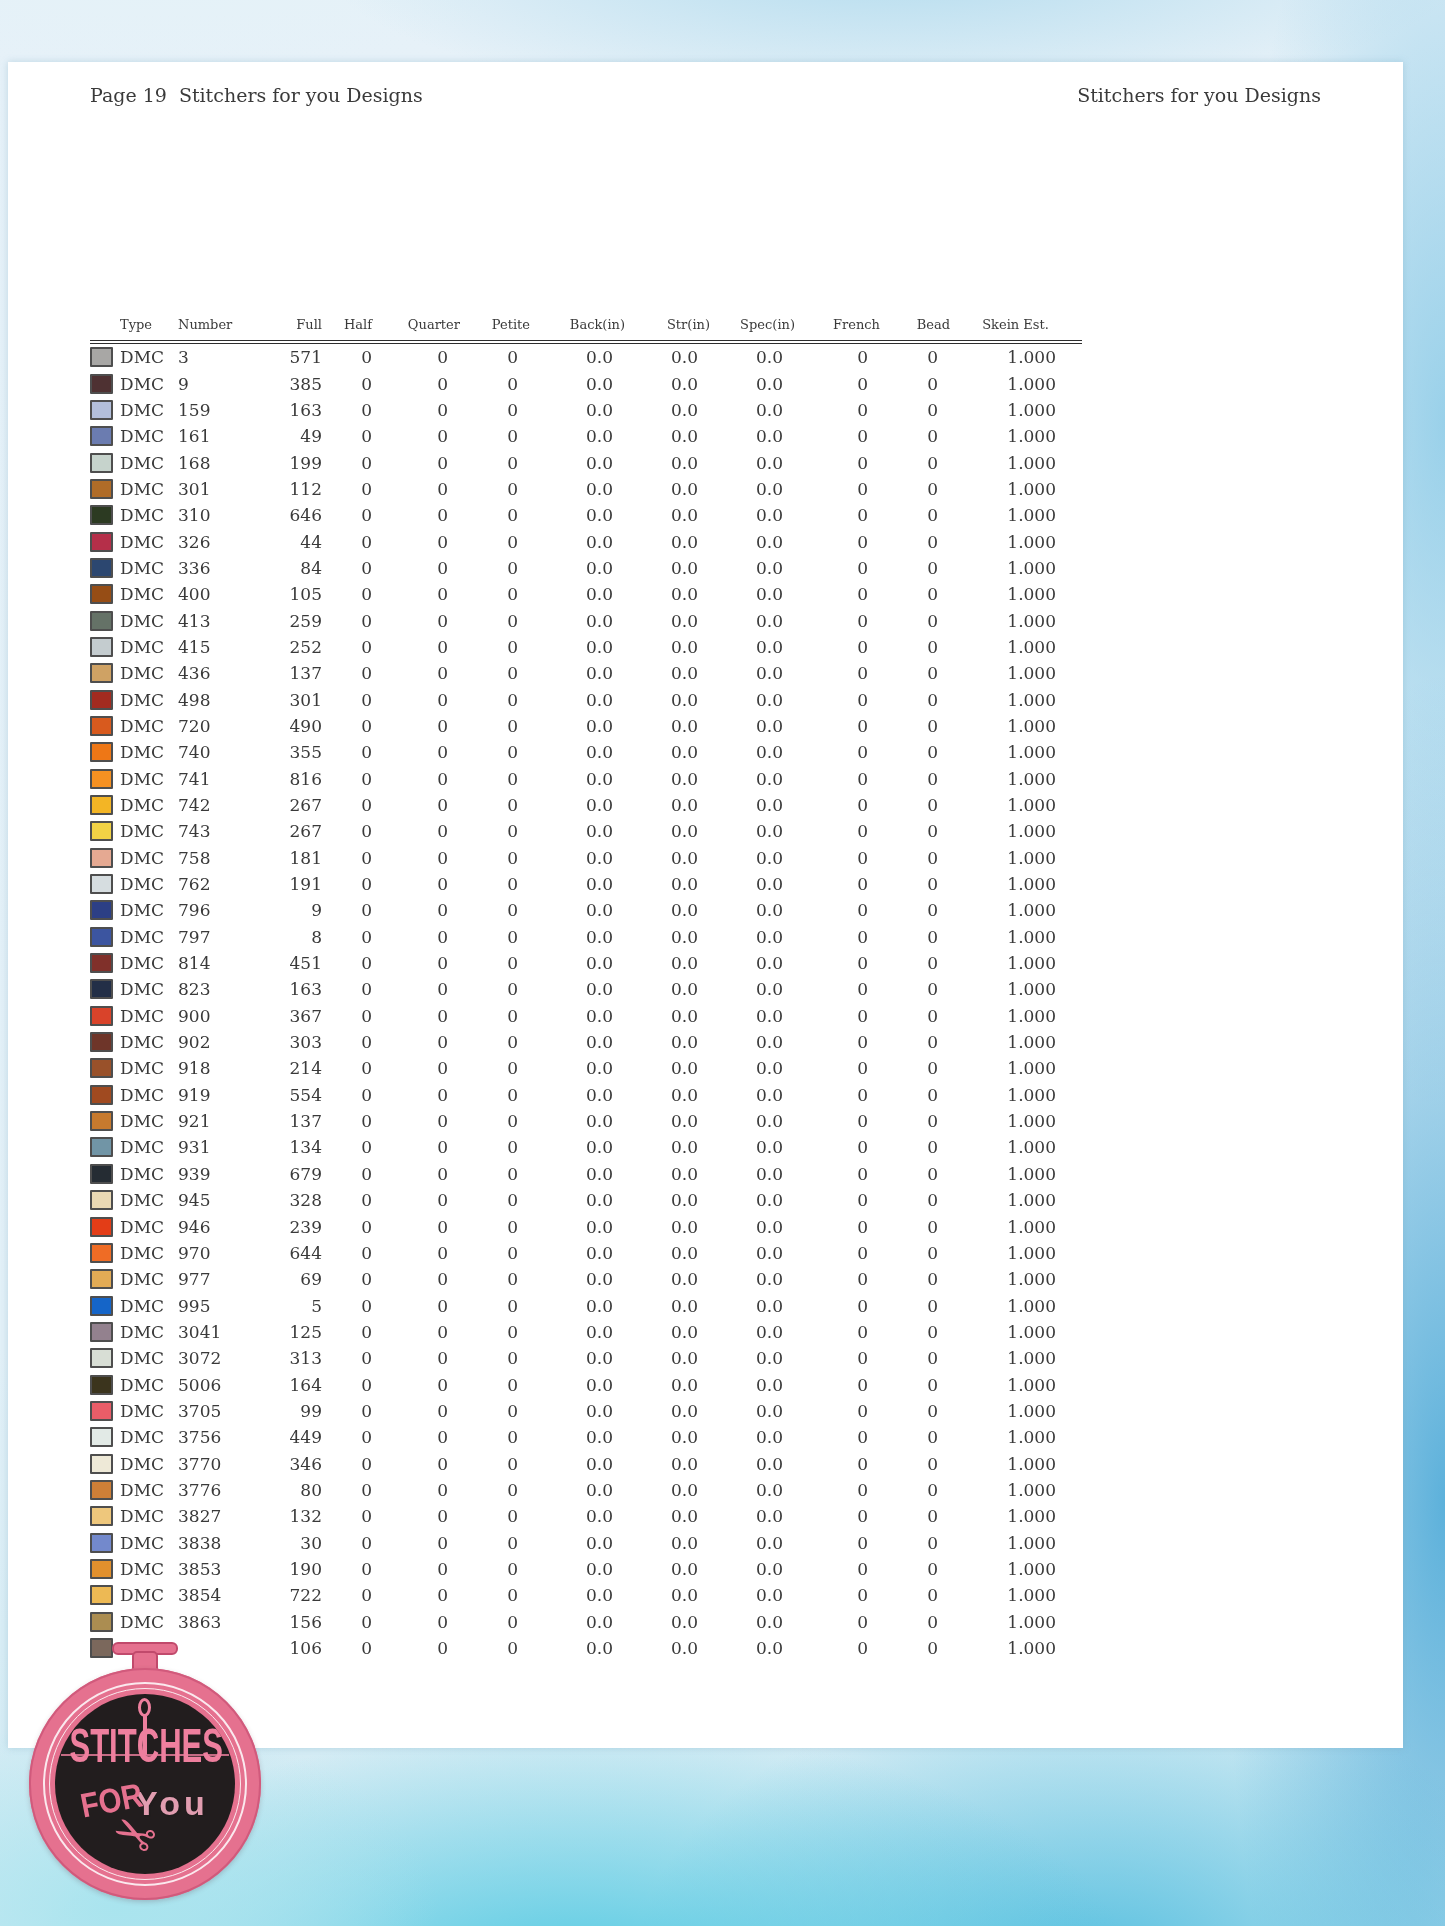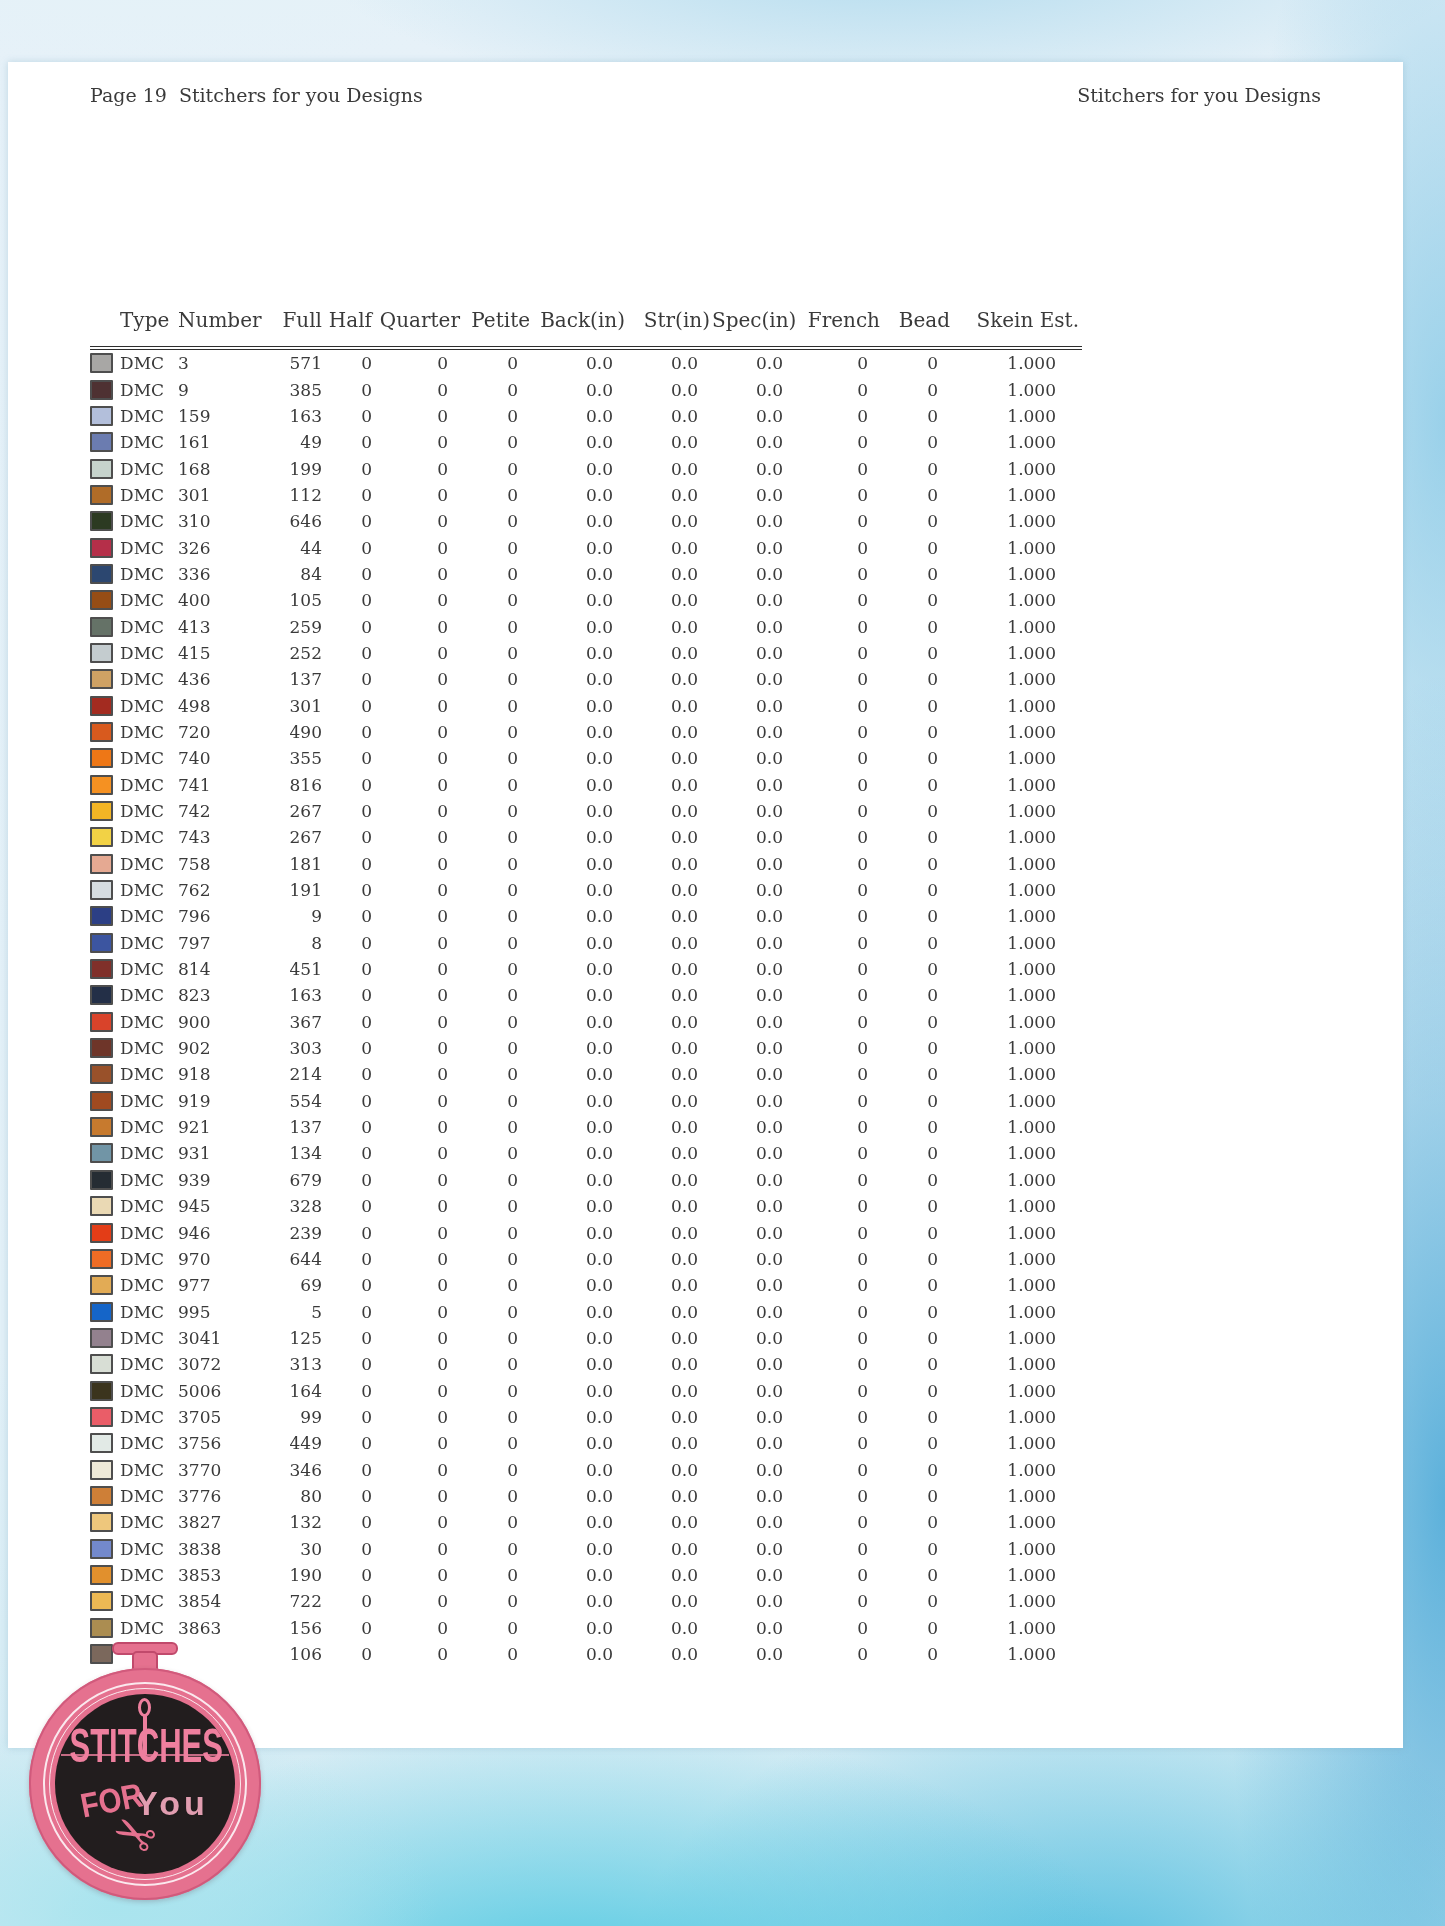--- a/index.html
+++ b/index.html
@@ -21,30 +21,30 @@
     box-shadow:0 0 7px rgba(110,160,185,.35);}
   .hdr{position:absolute;top:22px;font-size:19px;color:#3a3a3a;white-space:nowrap;}
   .hdr-left{left:82px;}
   .hdr-left .gap{display:inline-block;width:12px;}
   .hdr-right{right:82px;}
   .summary{position:absolute;left:82px;top:118px;font-size:19px;color:#3a3a3a;line-height:30px;}
   .srow .lbl{display:inline-block;min-width:217px;}
   
   table.usage{position:absolute;left:82px;top:246px;width:992px;border-collapse:collapse;table-layout:fixed;}
   .usage th,.usage td{font-family:"DejaVu Serif",serif;font-size:17px;color:#3a3a3a;padding:0;white-space:nowrap;}
-  .usage th{font-weight:normal;font-size:20px;height:24px;vertical-align:bottom;padding-bottom:14px;}
+  .usage th{font-weight:normal;font-size:13px;height:24px;vertical-align:bottom;padding-bottom:8px;}
   .usage thead tr{border-bottom:4px double #2e2e2e;}
   .usage td{height:26.35px;vertical-align:middle;}
   .tl{text-align:left;padding-left:2px;}
   .pl{padding-left:7px;}
   .r0{text-align:right;padding-right:2px;}
   td.r1{text-align:right;padding-right:14px;}
   th.r1{text-align:right;padding-right:2px;}
   td.r2{text-align:right;padding-right:26px;}
-  th.r2{text-align:right;padding-right:3px;}
+  th.r2{text-align:center;padding-right:3px;}
   .swbox{width:23px;height:20px;border:2px solid #4e4e4e;border-radius:1px;box-sizing:border-box;}
   
   .logo{position:absolute;left:28px;top:1642px;width:234px;height:282px;z-index:9;}
   .screw-bar{position:absolute;left:84px;top:0px;width:66px;height:13px;border-radius:6px;
     background:#e5718f;border:2px solid #c14a6c;box-sizing:border-box;}
   .screw-post{position:absolute;left:104px;top:9px;width:26px;height:24px;border-radius:5px;
     background:#e5718f;border:2px solid #c14a6c;box-sizing:border-box;}
   .hoop{position:absolute;left:1px;top:26px;width:232px;height:232px;border-radius:50%;
     background:#e5718f;box-shadow:inset 0 0 0 2px #d15a7c, 0 2px 5px rgba(90,60,70,.25);}
   .ring-line{position:absolute;left:14px;top:14px;right:14px;bottom:14px;border-radius:50%;

